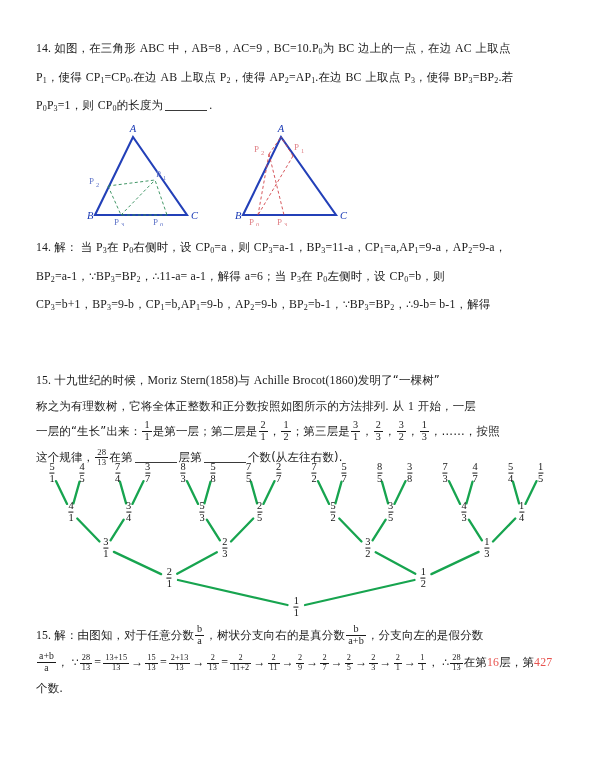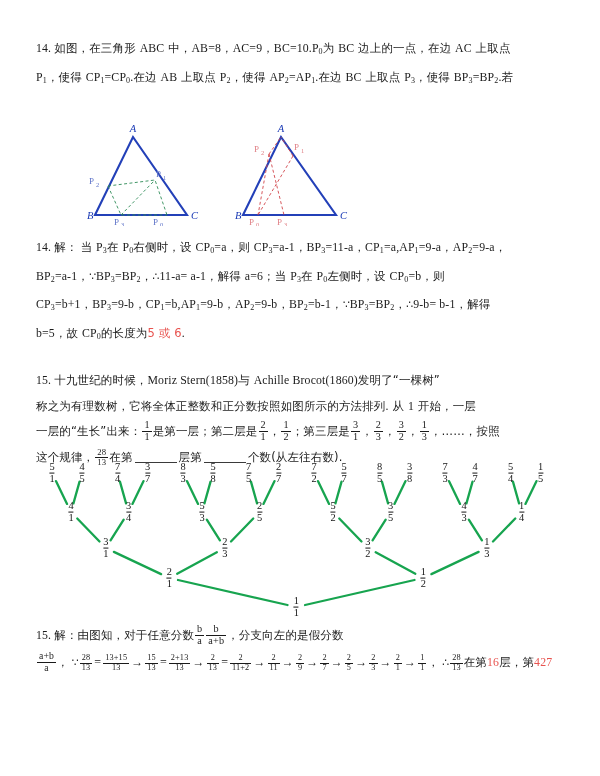--- a/index.html
+++ b/index.html
@@ -106,20 +106,23 @@
 
 <div class="page">
 
   <div class="block para" style="top:36px;">
     <div>
       <span class="lat">14.</span>
       <span class="cjk">如图，在三角形 <span class="lat">ABC</span> 中，<span class="lat">AB=8</span>，<span class="lat">AC=9</span>，<span class="lat">BC=10.P<sub>0</sub></span>为 <span class="lat">BC</span> 边上的一点，在边 <span class="lat">AC</span> 上取点</span>
     </div>
     <div>
       <span class="lat">P<sub>1</sub></span><span class="cjk">，使得 </span><span class="lat">CP<sub>1</sub>=CP<sub>0</sub>.</span><span class="cjk">在边 </span><span class="lat">AB</span><span class="cjk"> 上取点 </span><span class="lat">P<sub>2</sub></span><span class="cjk">，使得 </span><span class="lat">AP<sub>2</sub>=AP<sub>1</sub>.</span><span class="cjk">在边 </span><span class="lat">BC</span><span class="cjk"> 上取点 </span><span class="lat">P<sub>3</sub></span><span class="cjk">，使得 </span><span class="lat">BP<sub>3</sub>=BP<sub>2</sub>.</span><span class="cjk">若</span>
+    </div>
+    <div>
+      <span class="lat">P<sub>0</sub>P<sub>3</sub>=1</span><span class="cjk">，则 </span><span class="lat">CP<sub>0</sub></span><span class="cjk">的长度为</span><span class="blank-line"></span><span class="lat">.</span>
     </div>
   </div>
 
   <div class="figures">
     <svg width="534" height="108" viewBox="0 0 534 108">
 
       <g>
         <polygon points="59,97 97,19 151,97" fill="none" stroke="#2340b8" stroke-width="2.1"></polygon>
 
         <polyline points="72,68 119,62 131,97" fill="none" stroke="#2e8b57" stroke-width="0.9" stroke-dasharray="3,2.4"></polyline>
@@ -165,23 +168,20 @@
     <div>
       <span class="lat">14.</span>
       <span class="cjk">解：</span>
       <span class="cjk">当 <span class="lat">P<sub>3</sub></span>在 <span class="lat">P<sub>0</sub></span>右侧时，设 <span class="lat">CP<sub>0</sub>=a</span>，则 <span class="lat">CP<sub>3</sub>=a-1</span>，<span class="lat">BP<sub>3</sub>=11-a</span>，<span class="lat">CP<sub>1</sub>=a,AP<sub>1</sub>=9-a</span>，<span class="lat">AP<sub>2</sub>=9-a</span>，</span>
     </div>
     <div>
       <span class="lat">BP<sub>2</sub>=a-1</span><span class="cjk">，</span><span class="therefore">∵</span><span class="lat">BP<sub>3</sub>=BP<sub>2</sub></span><span class="cjk">，</span><span class="therefore">∴</span><span class="lat">11-a= a-1</span><span class="cjk">，解得 </span><span class="lat">a=6</span><span class="cjk">；当 <span class="lat">P<sub>3</sub></span>在 <span class="lat">P<sub>0</sub></span>左侧时，设 <span class="lat">CP<sub>0</sub>=b</span>，则</span>
     </div>
     <div>
       <span class="lat">CP<sub>3</sub>=b+1</span><span class="cjk">，</span><span class="lat">BP<sub>3</sub>=9-b</span><span class="cjk">，</span><span class="lat">CP<sub>1</sub>=b,AP<sub>1</sub>=9-b</span><span class="cjk">，</span><span class="lat">AP<sub>2</sub>=9-b</span><span class="cjk">，</span><span class="lat">BP<sub>2</sub>=b-1</span><span class="cjk">，</span><span class="therefore">∵</span><span class="lat">BP<sub>3</sub>=BP<sub>2</sub></span><span class="cjk">，</span><span class="therefore">∴</span><span class="lat">9-b= b-1</span><span class="cjk">，解得</span>
-    </div>
-    <div>
-      <span class="lat">b=5</span><span class="cjk">，故 <span class="lat">CP<sub>0</sub></span>的长度为</span><span class="cjk red">5 或 6</span><span class="lat">.</span>
     </div>
   </div>
 
   <div class="block para" style="top:368px;">
     <div>
       <span class="lat">15.</span>
       <span class="cjk">十九世纪的时候，<span class="lat">Moriz Stern(1858)</span>与 <span class="lat">Achille Brocot(1860)</span>发明了“一棵树”</span>
     </div>
     <div>
       <span class="cjk">称之为有理数树，它将全体正整数和正分数按照如图所示的方法排列<span class="lat">.</span> 从 <span class="lat">1</span> 开始，一层</span>
@@ -351,22 +351,25 @@
         <div class="node" style="left: 510.5px; top: 18px;">
           <span class="num">1</span>
           <span class="den">5</span>
         </div>
       </div>
   </div>
 
   <div class="block para" style="top:623px;">
     <div>
       <span class="lat">15.</span>
-      <span class="cjk">解：</span><span class="cjk">由图知，对于任意分数</span><span class="frac"><span class="num">b</span><span class="den">a</span></span><span class="frac"><span class="num">b</span><span class="den">a+b</span></span><span class="cjk">，分支向左的是假分数</span>
+      <span class="cjk">解：</span><span class="cjk">由图知，对于任意分数</span><span class="frac"><span class="num">b</span><span class="den">a</span></span><span class="cjk">，树状分支向右的是真分数</span><span class="frac"><span class="num">b</span><span class="den">a+b</span></span><span class="cjk">，分支向左的是假分数</span>
     </div>
     <div class="chain">
       <span class="frac"><span class="num">a+b</span><span class="den">a</span></span><span class="cjk">，</span>
       <span class="therefore">∵</span><span id="chain-holder"><span class="frac sm"><span class="num">28</span><span class="den">13</span></span><span class="arrow">=</span><span class="frac sm"><span class="num">13+15</span><span class="den">13</span></span><span class="arrow">→</span><span class="frac sm"><span class="num">15</span><span class="den">13</span></span><span class="arrow">=</span><span class="frac sm"><span class="num">2+13</span><span class="den">13</span></span><span class="arrow">→</span><span class="frac sm"><span class="num">2</span><span class="den">13</span></span><span class="arrow">=</span><span class="frac sm"><span class="num">2</span><span class="den">11+2</span></span><span class="arrow">→</span><span class="frac sm"><span class="num">2</span><span class="den">11</span></span><span class="arrow">→</span><span class="frac sm"><span class="num">2</span><span class="den">9</span></span><span class="arrow">→</span><span class="frac sm"><span class="num">2</span><span class="den">7</span></span><span class="arrow">→</span><span class="frac sm"><span class="num">2</span><span class="den">5</span></span><span class="arrow">→</span><span class="frac sm"><span class="num">2</span><span class="den">3</span></span><span class="arrow">→</span><span class="frac sm"><span class="num">2</span><span class="den">1</span></span><span class="arrow">→</span><span class="frac sm"><span class="num">1</span><span class="den">1</span></span></span><span class="cjk">，</span>
       <span class="therefore">∴</span><span class="frac sm"><span class="num">28</span><span class="den">13</span></span><span class="cjk">在第</span><span class="red lat">16</span><span class="cjk">层，第</span><span class="red lat">427</span>
     </div>
+    <div>
+      <span class="cjk">个数.</span>
+    </div>
   </div>
 
 </div>
 
 </body></html>

